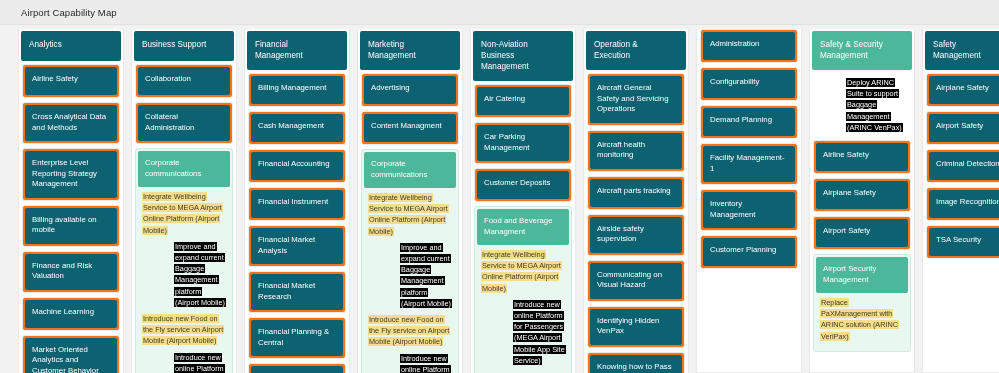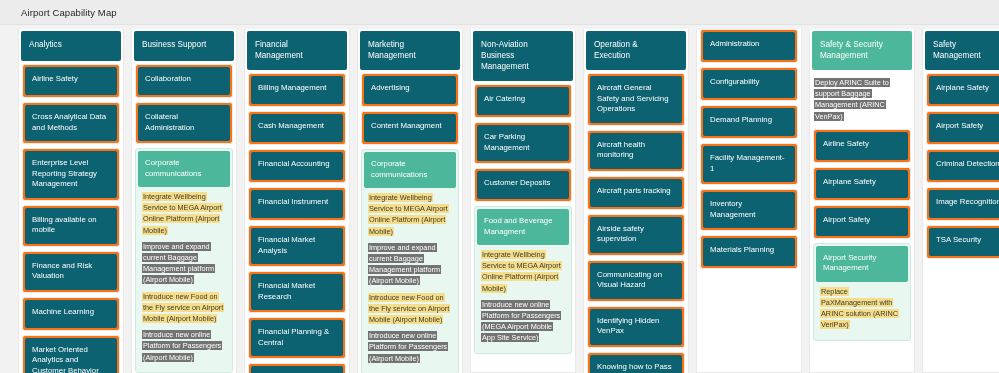--- a/index.html
+++ b/index.html
@@ -110,22 +110,23 @@
   .task span.t {
     box-decoration-break: clone;
     -webkit-box-decoration-break: clone;
     padding: 0 1px;
   }
   .task.yellow span.t {
     background: #f5dd8c;
     color: #3b3b25;
   }
   .task.teal span.t {
-    background: #737373;
+    background: #000000;
     color: #ffffff;
+    margin-left: 32px;
   }
 </style>
 </head>
 <body>
 
 <div id="app">
 
   <div class="titlebar">
     <span class="titlebar-text">Airport Capability Map</span>
   </div>
@@ -285,21 +286,21 @@
             <div class="card plain">
               <div class="card-head">Demand Planning</div>
             </div>
             <div class="card plain">
               <div class="card-head">Facility Management-1</div>
             </div>
             <div class="card plain">
               <div class="card-head">Inventory Management</div>
             </div>
             <div class="card plain">
-              <div class="card-head">Materials Planning</div>
+              <div class="card-head">Customer Planning</div>
             </div>
           </div>
         </div>
         <div class="column">
           <div class="col-header hl">Safety &amp; Security Management</div>
           <div class="tasks">
             <div class="task teal"><span class="t">Deploy ARINC Suite to support Baggage Management (ARINC VenPax)</span></div>
           </div>
           <div class="col-body">
             <div class="card plain">

